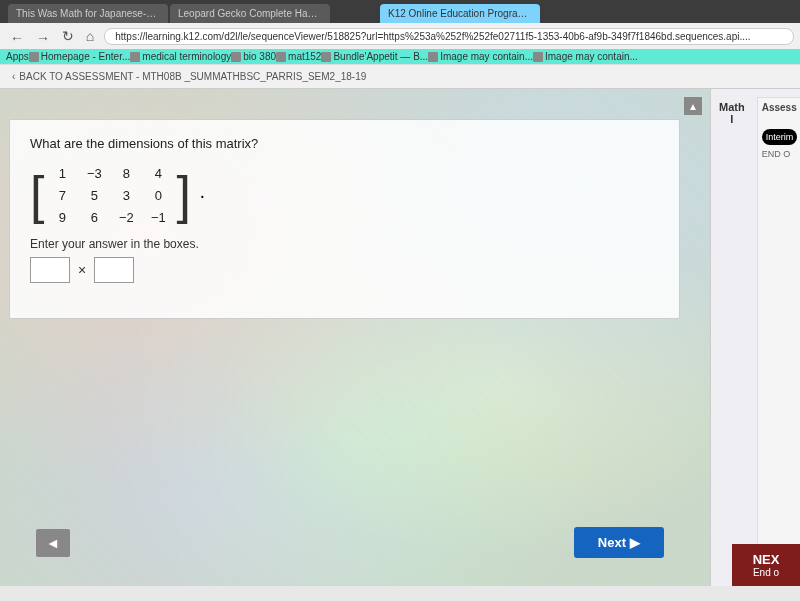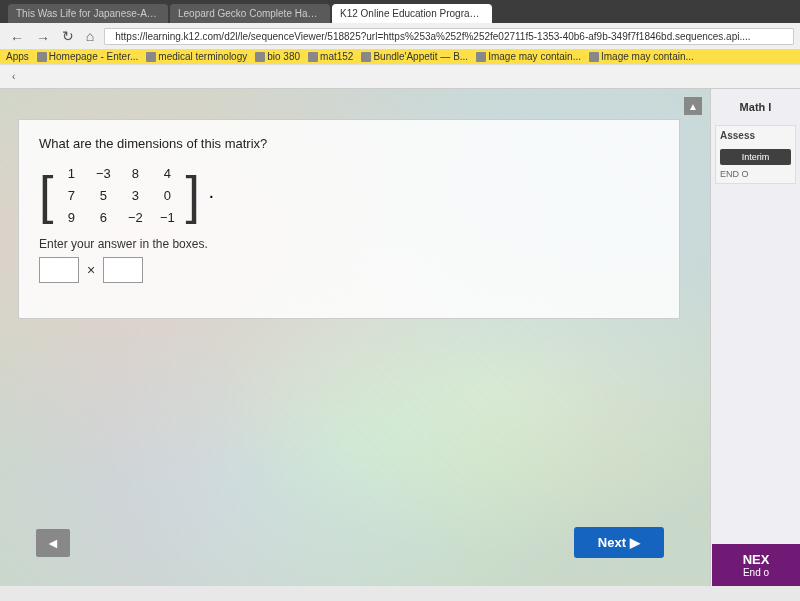--- a/index.html
+++ b/index.html
@@ -22,22 +22,23 @@
       color: #ccc;
       padding: 4px 8px;
       border-radius: 4px 4px 0 0;
       max-width: 160px;
       white-space: nowrap;
       overflow: hidden;
       text-overflow: ellipsis;
       font-size: 10px;
     }
     .tab.active {
-      background: #ffffff;
-      color: #333;
+      background: #7dd3fc;
+      color: #333;
+      margin-left: 48px;
     }
     .tab .close-x {
       margin-left: 4px;
       color: #888;
       font-size: 10px;
     }
 
     .address-bar-row {
       background: #f0f0f0;
       display: flex;
@@ -54,34 +55,33 @@
       border: none;
       color: #555;
       font-size: 14px;
       cursor: pointer;
       padding: 2px 4px;
     }
     .address-field {
       flex: 1;
       background: white;
       border: 1px solid #ccc;
-      border-radius: 1px;
+      border-radius: 8px;
       padding: 2px 10px;
       font-size: 10px;
       color: #333;
       white-space: nowrap;
       overflow: hidden;
       text-overflow: ellipsis;
     }
     .bookmarks-bar {
-      background: #fde047;
+      background: #5eead4;
       display: flex;
       align-items: center;
       padding: 2px 6px;
-      gap: 8px;
       font-size: 10px;
       color: #333;
       border-bottom: 1px solid #ddd;
     }
     .bookmark-item {
       display: flex;
       align-items: center;
       gap: 2px;
       white-space: nowrap;
     }
@@ -166,21 +166,21 @@
       cursor: pointer;
       display: flex;
       align-items: center;
       justify-content: center;
     }
 
     
     .question-card {
       position: absolute;
       top: 30px;
-      left: 18px;
+      left: 9px;
       right: 30px;
       background: rgba(255,255,255,0.85);
       border: 1px solid #ccc;
       border-radius: 2px;
       padding: 16px 20px;
       min-height: 200px;
     }
 
     .question-text {
       font-size: 13px;
@@ -286,21 +286,20 @@
       margin-left: 40px;
     }
 
     
     .right-panel {
       width: 90px;
       background: rgba(240,240,245,0.9);
       border-left: 1px solid #ccc;
       padding: 8px 4px;
       display: flex;
-      flex-direction: column;
       gap: 8px;
     }
 
     .right-panel-title {
       font-size: 11px;
       font-weight: bold;
       color: #333;
       text-align: center;
       padding: 4px;
     }
@@ -308,47 +307,47 @@
     .assessment-section {
       background: #f5f5f5;
       border: 1px solid #ddd;
       padding: 4px;
     }
 
     .assessment-label {
       font-size: 10px;
       font-weight: bold;
       color: #444;
-      margin-bottom: 8px;
+      margin-bottom: 16px;
     }
 
     .interim-btn {
-      background: #404040;
+      background: #000000;
       color: white;
       font-size: 9px;
       padding: 3px 4px;
-      border-radius: 2px;
+      border-radius: 8px;
       text-align: center;
     }
 
     .end-label {
       font-size: 9px;
       color: #666;
       margin-top: 4px;
     }
   </style>
 </head>
 <body>
 
 <div>
 
   <div class="browser-chrome">
     <div class="tab-bar">
       <div class="tab">
-        <span>This Was Life for Japanese-Am</span>
+        <span>This Was Math for Japanese-Am</span>
         <span class="close-x">×</span>
       </div>
       <div class="tab">
         <span>Leopard Gecko Complete Hab</span>
         <span class="close-x">×</span>
       </div>
       <div class="tab active">
         <span>K12 Online Education Programs &amp;</span>
         
       </div>
@@ -401,20 +400,21 @@
     </span>
   </div>
 </div>
 
 <div class="main-area">
 
   <div class="content-wrapper">
 
     <div class="breadcrumb-bar">
       <span>‹</span>
+      <span>BACK TO ASSESSMENT - MTH08B _SUMMATHBSC_PARRIS_SEM2_18-19</span>
     </div>
 
     <div class="question-area">
       <div class="iridescent-bg">
 
         <button class="scroll-up">▲</button>
 
         <div class="question-card">
           <div class="question-text">What are the dimensions of this matrix?</div>
 
@@ -461,21 +461,21 @@
       </div>
 
       <div class="right-panel">
         <div class="right-panel-title">Math I</div>
         <div class="assessment-section">
           <div class="assessment-label">Assess</div>
           <div class="interim-btn">Interim</div>
           <div class="end-label">END O</div>
         </div>
 
-        <div style="position:absolute; bottom:0; right:0; width:88px; background:#701a75; color:white; padding:8px 4px; text-align:center;">
+        <div style="position:absolute; bottom:0; right:0; width:68px; background:#7f1d1d; color:white; padding:8px 4px; text-align:center;">
           <div style="font-size:13px; font-weight:bold;">NEX</div>
           <div style="font-size:10px;">End o</div>
         </div>
       </div>
 
     </div>
   </div>
 </div>
 
 </body></html>

